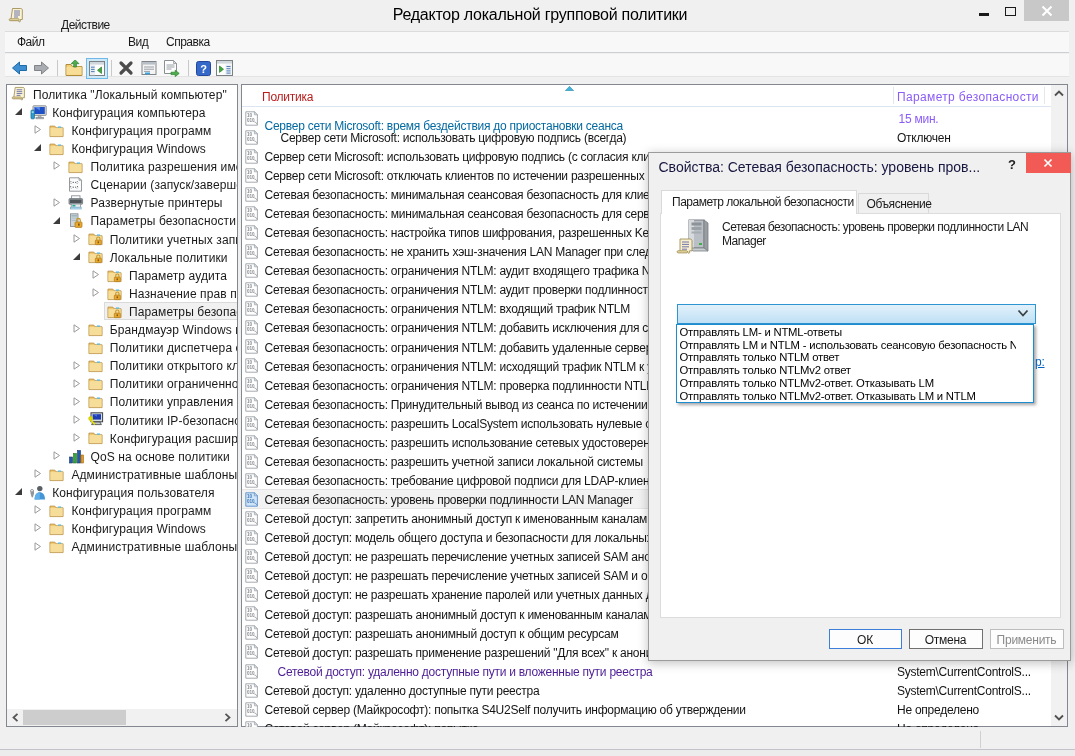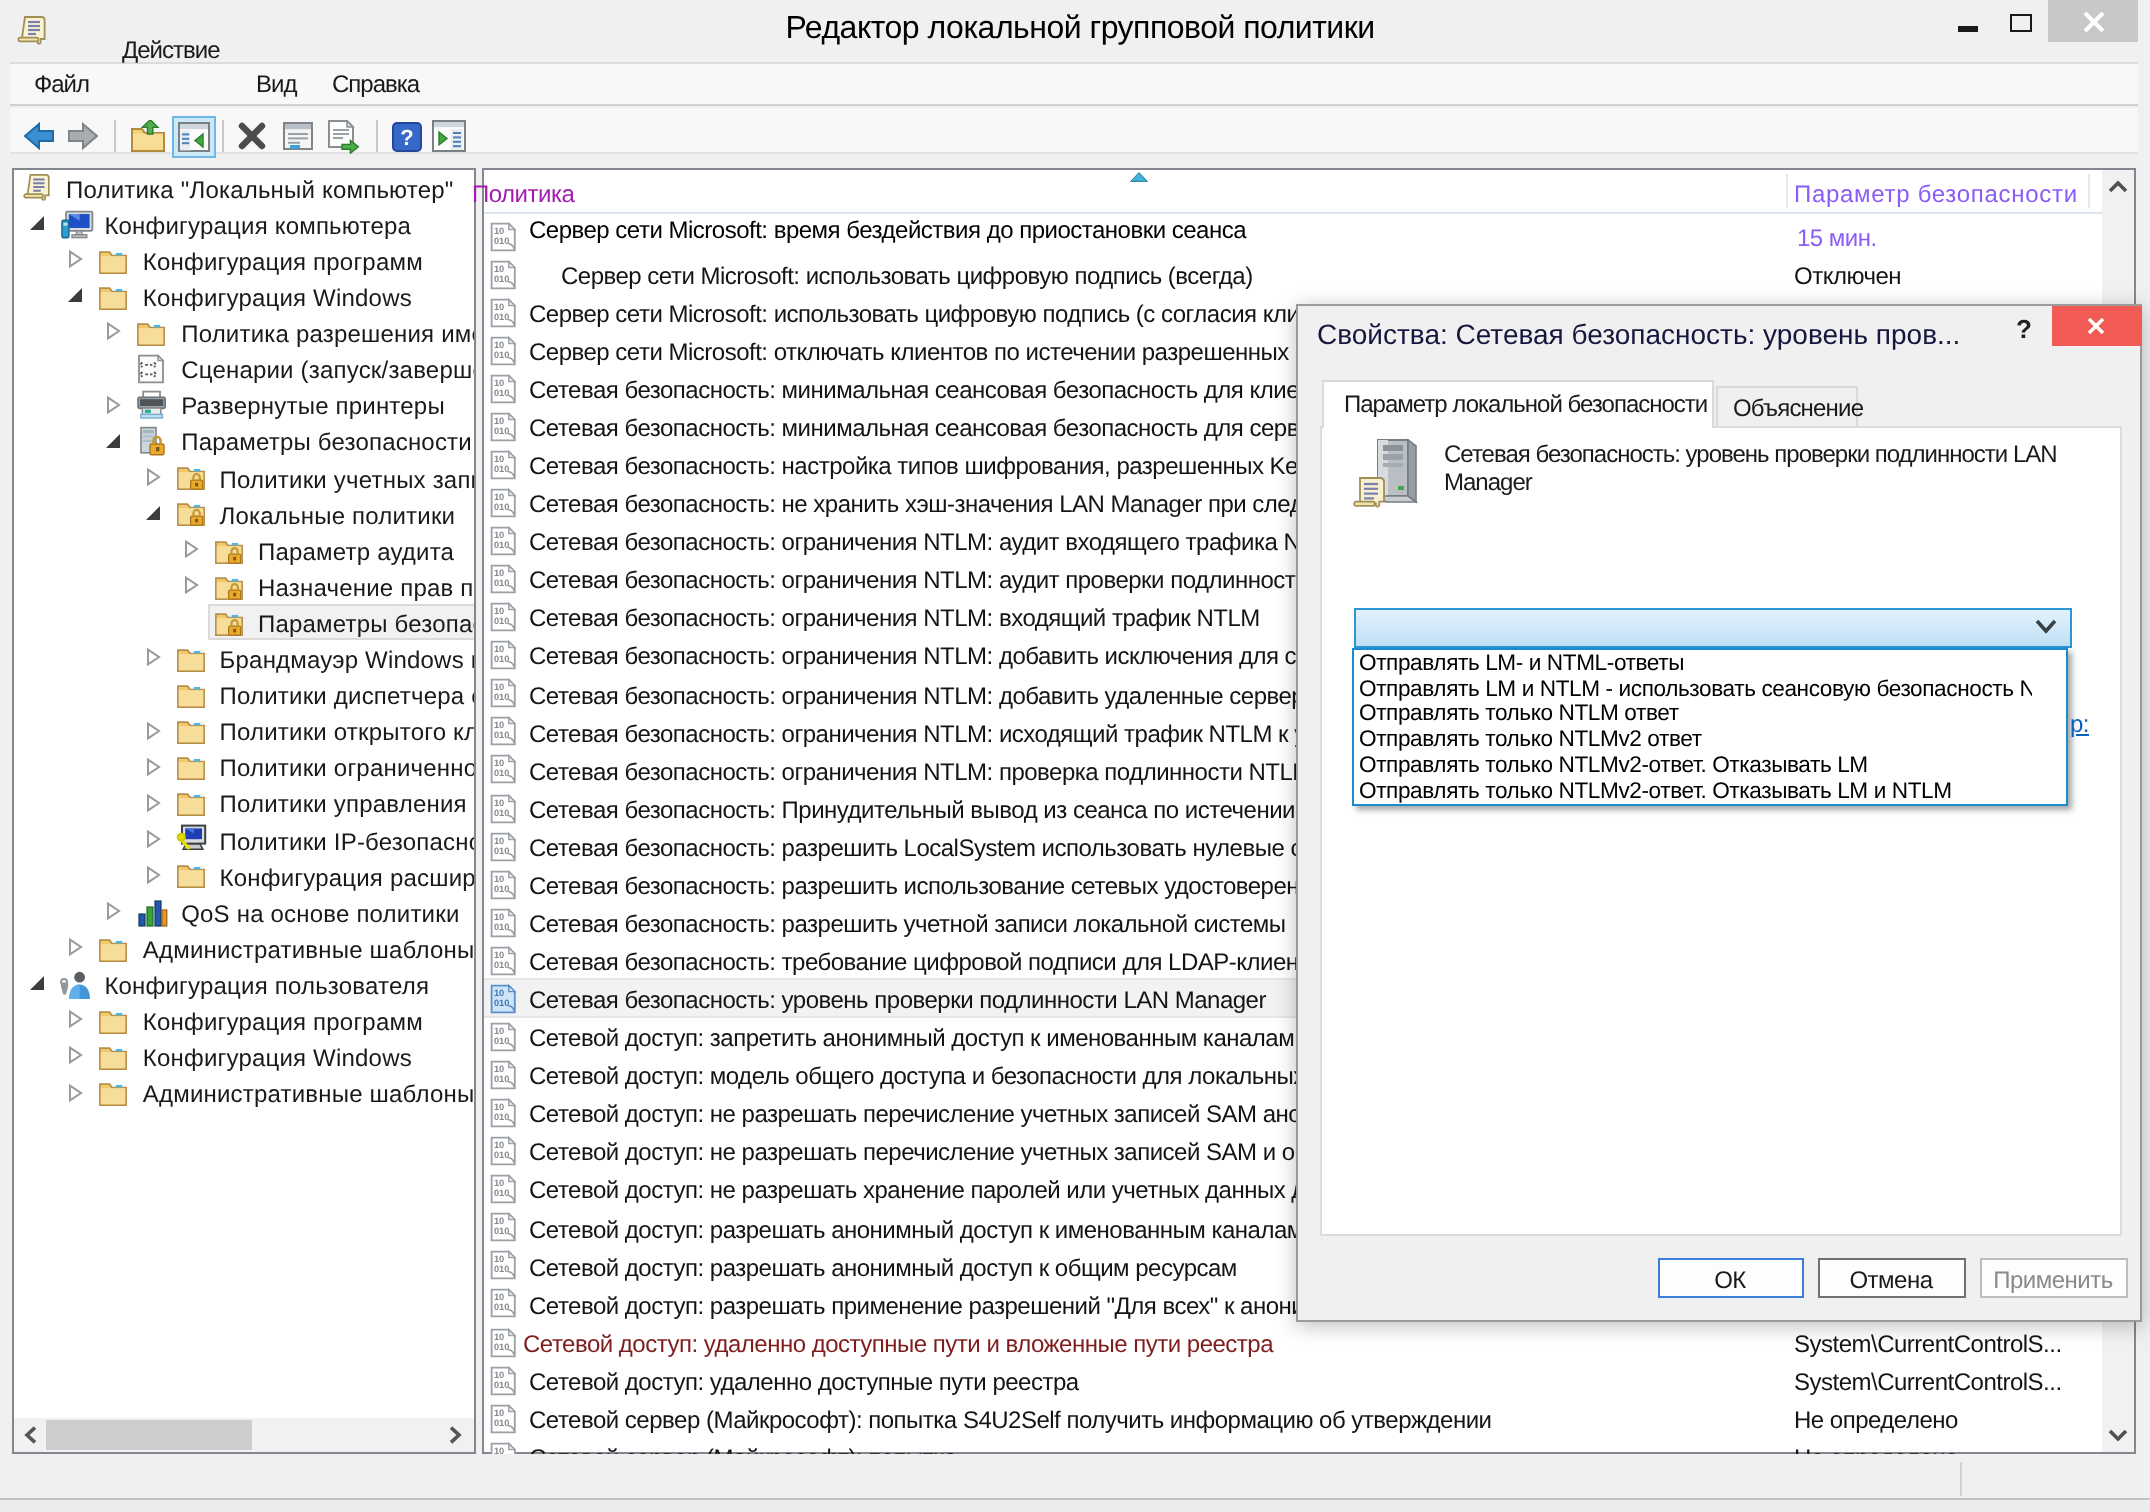--- a/index.html
+++ b/index.html
@@ -367,36 +367,36 @@
 <div class="a" style="left:6.5px;top:708.5px;width:230px;height:17.5px;background:#f1f1f1"></div>
 <div class="a" style="left:23px;top:710px;width:103px;height:14.5px;background:#cdcdcd"></div>
 <svg class="a" style="left:11px;top:712.5px" width="9" height="9" viewBox="0 0 9 9">
     <path d="M6.5 0.8 L2.5 4.5 L6.5 8.2" stroke="#555" stroke-width="1.8" fill="none"></path>
   </svg>
 <svg class="a" style="left:223px;top:712.5px" width="9" height="9" viewBox="0 0 9 9">
     <path d="M2.5 0.8 L6.5 4.5 L2.5 8.2" stroke="#555" stroke-width="1.8" fill="none"></path>
   </svg>
 <div class="a" style="left:240.5px;top:83.5px;width:827px;height:643.5px;background:#fff;border:1px solid #828790;overflow:hidden"></div>
 <div class="a" style="left:241.5px;top:84.5px;width:825px;height:22px;background:#fff;border-bottom:1px solid #dce6f2"></div>
-<div class="t" style="left:236px;top:90px;color:#a21caf">Политика</div>
+<div class="t" style="left:262px;top:90px;color:#b91c1c">Политика</div>
 <div class="t" style="left:897px;top:90px;color:#8b5cf6;letter-spacing:0.35px">Параметр безопасности</div>
 <div class="a" style="left:893px;top:87px;width:1px;height:17px;background:#e2e8f0"></div>
 <div class="a" style="left:1044px;top:87px;width:1px;height:17px;background:#e2e8f0"></div>
 <svg class="a" style="left:564.5px;top:85.5px" width="9" height="5" viewBox="0 0 9 5">
 <path d="M4.5 0.3 L8.7 4.7 L0.3 4.7 Z" fill="#40b4dc" stroke="#2a7896" stroke-width="0.5"></path>
   </svg>
 <div class="a" style="left:241.5px;top:107px;width:809px;height:619.5px;overflow:hidden">
 <svg class="a" style="left:2px;top:3.5px" width="15" height="15" viewBox="0 0 15 15">
 <path d="M1.8 0.8 h8.6 l3 3 v10.4 h-11.6 z" fill="#ffffff" stroke="#9aa0a6" stroke-width="0.9"></path>
 <path d="M10.4 0.8 l0 3 3 0 z" fill="#e4e8ec" stroke="#9aa0a6" stroke-width="0.7"></path>
 <text x="3" y="5.9" font-family="Liberation Sans" font-size="4.6" font-weight="bold" fill="#85888c">10</text>
 <text x="3" y="11.2" font-family="Liberation Sans" font-size="4.6" font-weight="bold" fill="#85888c">010</text>
 <path d="M10.2 10.8 q2.4 .4 2.8 2.6" fill="none" stroke="#9aa0a6" stroke-width="0.8"></path>
     </svg>
-<div class="t" style="left:23px;top:1px;max-width:780px;color:#000000">Сервер сети Microsoft: время бездействия до приостановки сеанса</div>
+<div class="t" style="left:23px;top:12px;max-width:780px;color:#0369a1">Сервер сети Microsoft: время бездействия до приостановки сеанса</div>
 <div class="t" style="left:657px;top:4.7px;color:#8b5cf6">15 мин.</div>
 <svg class="a" style="left:2px;top:22.57px" width="15" height="15" viewBox="0 0 15 15">
 <path d="M1.8 0.8 h8.6 l3 3 v10.4 h-11.6 z" fill="#ffffff" stroke="#9aa0a6" stroke-width="0.9"></path>
 <path d="M10.4 0.8 l0 3 3 0 z" fill="#e4e8ec" stroke="#9aa0a6" stroke-width="0.7"></path>
 <text x="3" y="5.9" font-family="Liberation Sans" font-size="4.6" font-weight="bold" fill="#85888c">10</text>
 <text x="3" y="11.2" font-family="Liberation Sans" font-size="4.6" font-weight="bold" fill="#85888c">010</text>
 <path d="M10.2 10.8 q2.4 .4 2.8 2.6" fill="none" stroke="#9aa0a6" stroke-width="0.8"></path>
     </svg>
 <div class="t" style="left:39px;top:23.77px;max-width:780px;color:#141414">Сервер сети Microsoft: использовать цифровую подпись (всегда)</div>
 <div class="t" style="left:655.5px;top:23.77px;color:#141414">Отключен</div>
@@ -617,21 +617,21 @@
 <path d="M10.2 10.8 q2.4 .4 2.8 2.6" fill="none" stroke="#9aa0a6" stroke-width="0.8"></path>
     </svg>
 <div class="t" style="left:23px;top:538.6600000000001px;max-width:780px;color:#141414">Сетевой доступ: разрешать применение разрешений "Для всех" к анонимным</div>
 <svg class="a" style="left:2px;top:556.53px" width="15" height="15" viewBox="0 0 15 15">
 <path d="M1.8 0.8 h8.6 l3 3 v10.4 h-11.6 z" fill="#ffffff" stroke="#9aa0a6" stroke-width="0.9"></path>
 <path d="M10.4 0.8 l0 3 3 0 z" fill="#e4e8ec" stroke="#9aa0a6" stroke-width="0.7"></path>
 <text x="3" y="5.9" font-family="Liberation Sans" font-size="4.6" font-weight="bold" fill="#85888c">10</text>
 <text x="3" y="11.2" font-family="Liberation Sans" font-size="4.6" font-weight="bold" fill="#85888c">010</text>
 <path d="M10.2 10.8 q2.4 .4 2.8 2.6" fill="none" stroke="#9aa0a6" stroke-width="0.8"></path>
     </svg>
-<div class="t" style="left:20px;top:557.73px;max-width:780px;color:#7f1d1d">Сетевой доступ: удаленно доступные пути и вложенные пути реестра</div>
+<div class="t" style="left:36px;top:557.73px;max-width:780px;color:#4c1d95">Сетевой доступ: удаленно доступные пути и вложенные пути реестра</div>
 <div class="t" style="left:655.5px;top:557.73px;color:#141414">System\CurrentControlS...</div>
 <svg class="a" style="left:2px;top:575.6px" width="15" height="15" viewBox="0 0 15 15">
 <path d="M1.8 0.8 h8.6 l3 3 v10.4 h-11.6 z" fill="#ffffff" stroke="#9aa0a6" stroke-width="0.9"></path>
 <path d="M10.4 0.8 l0 3 3 0 z" fill="#e4e8ec" stroke="#9aa0a6" stroke-width="0.7"></path>
 <text x="3" y="5.9" font-family="Liberation Sans" font-size="4.6" font-weight="bold" fill="#85888c">10</text>
 <text x="3" y="11.2" font-family="Liberation Sans" font-size="4.6" font-weight="bold" fill="#85888c">010</text>
 <path d="M10.2 10.8 q2.4 .4 2.8 2.6" fill="none" stroke="#9aa0a6" stroke-width="0.8"></path>
     </svg>
 <div class="t" style="left:23px;top:576.8000000000001px;max-width:780px;color:#141414">Сетевой доступ: удаленно доступные пути реестра</div>
 <div class="t" style="left:655.5px;top:576.8000000000001px;color:#141414">System\CurrentControlS...</div>

